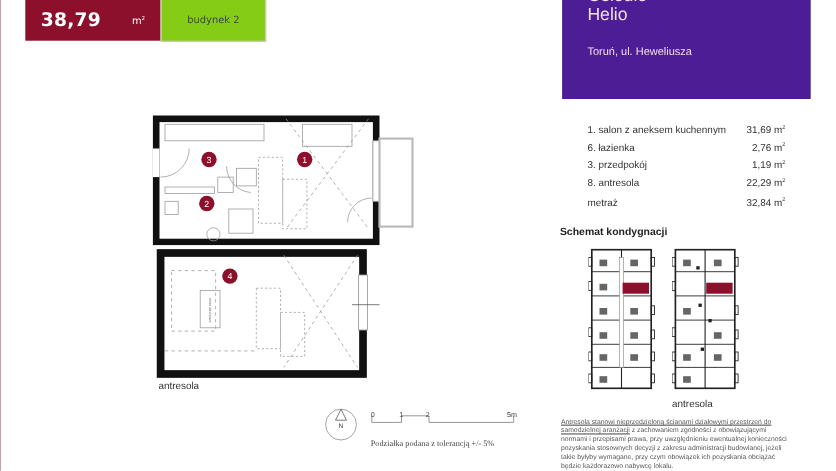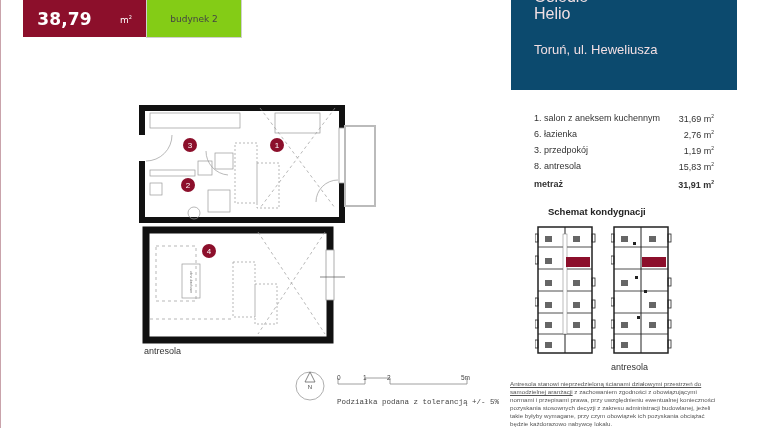--- a/index.html
+++ b/index.html
@@ -3,37 +3,37 @@
 <meta charset="utf-8">
 <style>
   html,body{margin:0;padding:0;}
   body{width:760px;height:428px;position:relative;overflow:hidden;background:#fff;font-family:"DejaVu Sans","Liberation Sans",sans-serif;color:#3a3a3a;}
   .left-border{position:absolute;left:0;top:0;width:1px;height:428px;background:#c9a3ab;}
   .area-box{position:absolute;left:23px;top:0;width:123px;height:37px;background:#8c0f2b;color:#fff;display:flex;align-items:center;justify-content:center;gap:24px;}
   .area-val{font-size:17px;font-weight:bold;letter-spacing:0.2px;}
   .area-unit{font-size:9px;margin-left:4px;position:relative;top:1px;}
   .area-unit sup{font-size:5px;}
   .bld-box{position:absolute;left:146px;top:-1px;width:94px;height:37px;border:1px solid #cfcfcf;background:#84cc16;display:flex;align-items:center;justify-content:center;font-size:9px;color:#444;}
-  .proj-box{position:absolute;left:511px;top:0;width:226px;height:90px;background:#0c4a6e;color:#f2dfe3;}
+  .proj-box{position:absolute;left:511px;top:0;width:226px;height:90px;background:#4c1d95;color:#f2dfe3;}
   .proj-name-top{position:absolute;left:23px;top:-12px;font-size:16px;font-family:"Liberation Sans",sans-serif;}
   .proj-name{position:absolute;left:23px;top:5px;font-size:16px;font-family:"Liberation Sans",sans-serif;}
-  .proj-addr{position:absolute;left:23px;top:42px;font-size:13px;font-family:"Liberation Sans",sans-serif;}
+  .proj-addr{position:absolute;left:23px;top:42px;font-size:10px;font-family:"Liberation Sans",sans-serif;}
   .rooms{position:absolute;left:534px;top:110px;width:180px;font-family:"Liberation Sans",sans-serif;font-size:9px;color:#333;}
   .room-row{display:flex;justify-content:space-between;height:16px;align-items:center;}
   .room-row sup{font-size:5px;}
-  .room-row.total{font-weight:bold;margin-top:2px;}
-  .schema-title{position:absolute;left:548px;top:206px;font-family:"Liberation Sans",sans-serif;font-size:9.5px;font-weight:bold;color:#222;}
+  .room-row.total{font-weight:normal;margin-top:2px;}
+  .schema-title{position:absolute;left:509px;top:206px;font-family:"Liberation Sans",sans-serif;font-size:9.5px;font-weight:bold;color:#222;}
   .schema{position:absolute;top:224px;}
   .schema-label{position:absolute;left:611px;top:362px;font-family:"Liberation Sans",sans-serif;font-size:9px;color:#333;}
   .note{position:absolute;left:510px;top:380px;width:212px;font-family:"Liberation Sans",sans-serif;font-size:6.2px;line-height:8px;color:#555;}
   .note .u{text-decoration:underline;}
   .plan{position:absolute;}
   .antresola-label{position:absolute;left:144px;top:346px;font-family:"Liberation Sans",sans-serif;font-size:9px;color:#333;}
   .scale{position:absolute;left:335px;top:370px;}
-  .scale-note{position:absolute;left:337px;top:398px;font-family:Liberation Mono, monospace;font-size:7.5px;color:#444;}
+  .scale-note{position:absolute;left:337px;top:398px;font-family:Liberation Serif, serif;font-size:7.5px;color:#444;}
   .tick{position:absolute;font-family:"Liberation Sans",sans-serif;font-size:6.5px;color:#444;top:374px;}
 </style>
 </head>
 <body>
 
 <div class="left-border"></div>
 
 <div class="area-box">
   <span class="area-val">38,79</span>
   <span class="area-unit"><span>m</span><sup>2</sup></span>
@@ -56,25 +56,25 @@
   <div class="room-row">
       <span>6. łazienka</span>
       <span><span>2,76 m</span><sup>2</sup></span>
     </div>
   <div class="room-row">
       <span>3. przedpokój</span>
       <span><span>1,19 m</span><sup>2</sup></span>
     </div>
   <div class="room-row">
       <span>8. antresola</span>
-      <span><span>15,83 m</span><sup>2</sup></span>
+      <span><span>22,29 m</span><sup>2</sup></span>
     </div>
   <div class="room-row total">
       <span>metraż</span>
-      <span><span>31,91 m</span><sup>2</sup></span>
+      <span><span>32,84 m</span><sup>2</sup></span>
     </div>
 </div>
 
 <div class="schema-title">Schemat kondygnacji</div>
 
 <svg class="schema" style="left:535px" width="62" height="132">
   <rect x="3" y="3" width="54" height="126" fill="#fff" stroke="#222" stroke-width="1.5"></rect>
   <line x1="30" y1="3" x2="30" y2="129" stroke="#222" stroke-width="1"></line>
   <g stroke="#222" stroke-width="0.8" fill="none">
     <line x1="3" y1="23" x2="57" y2="23"></line>

